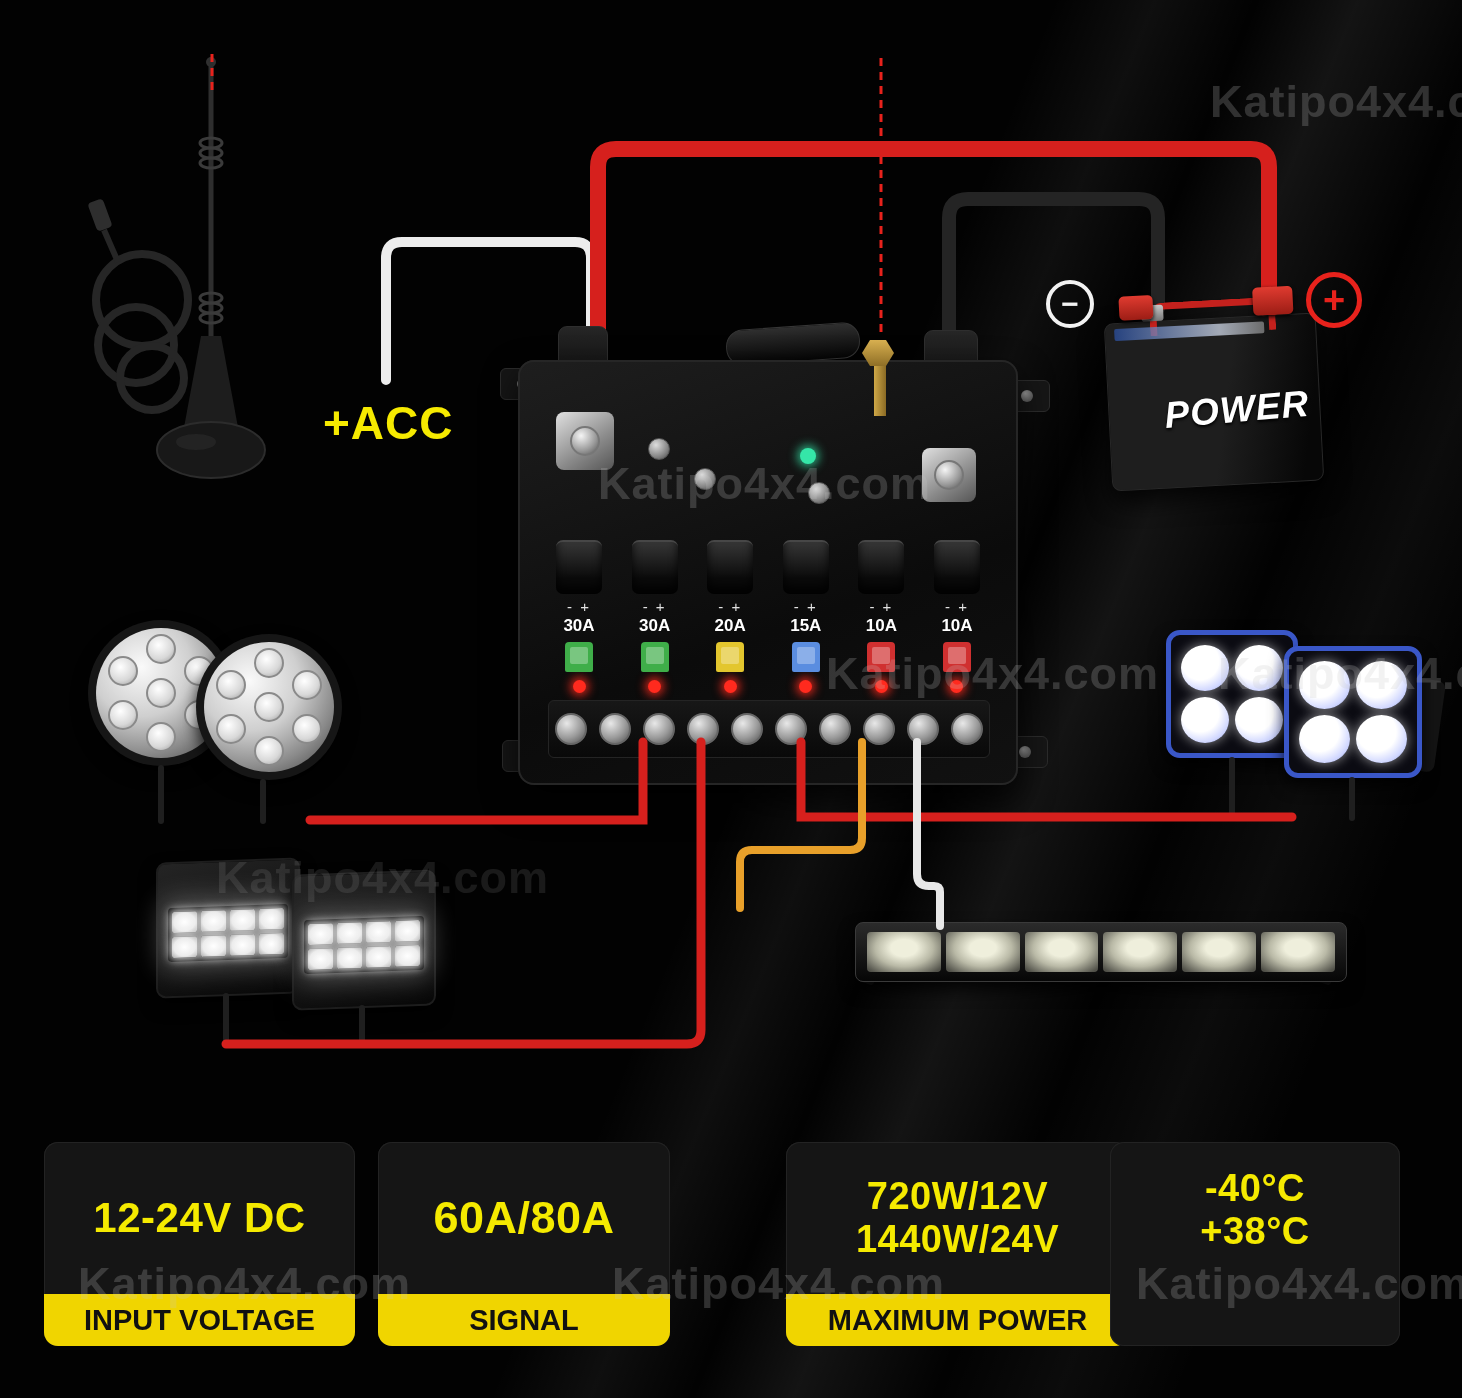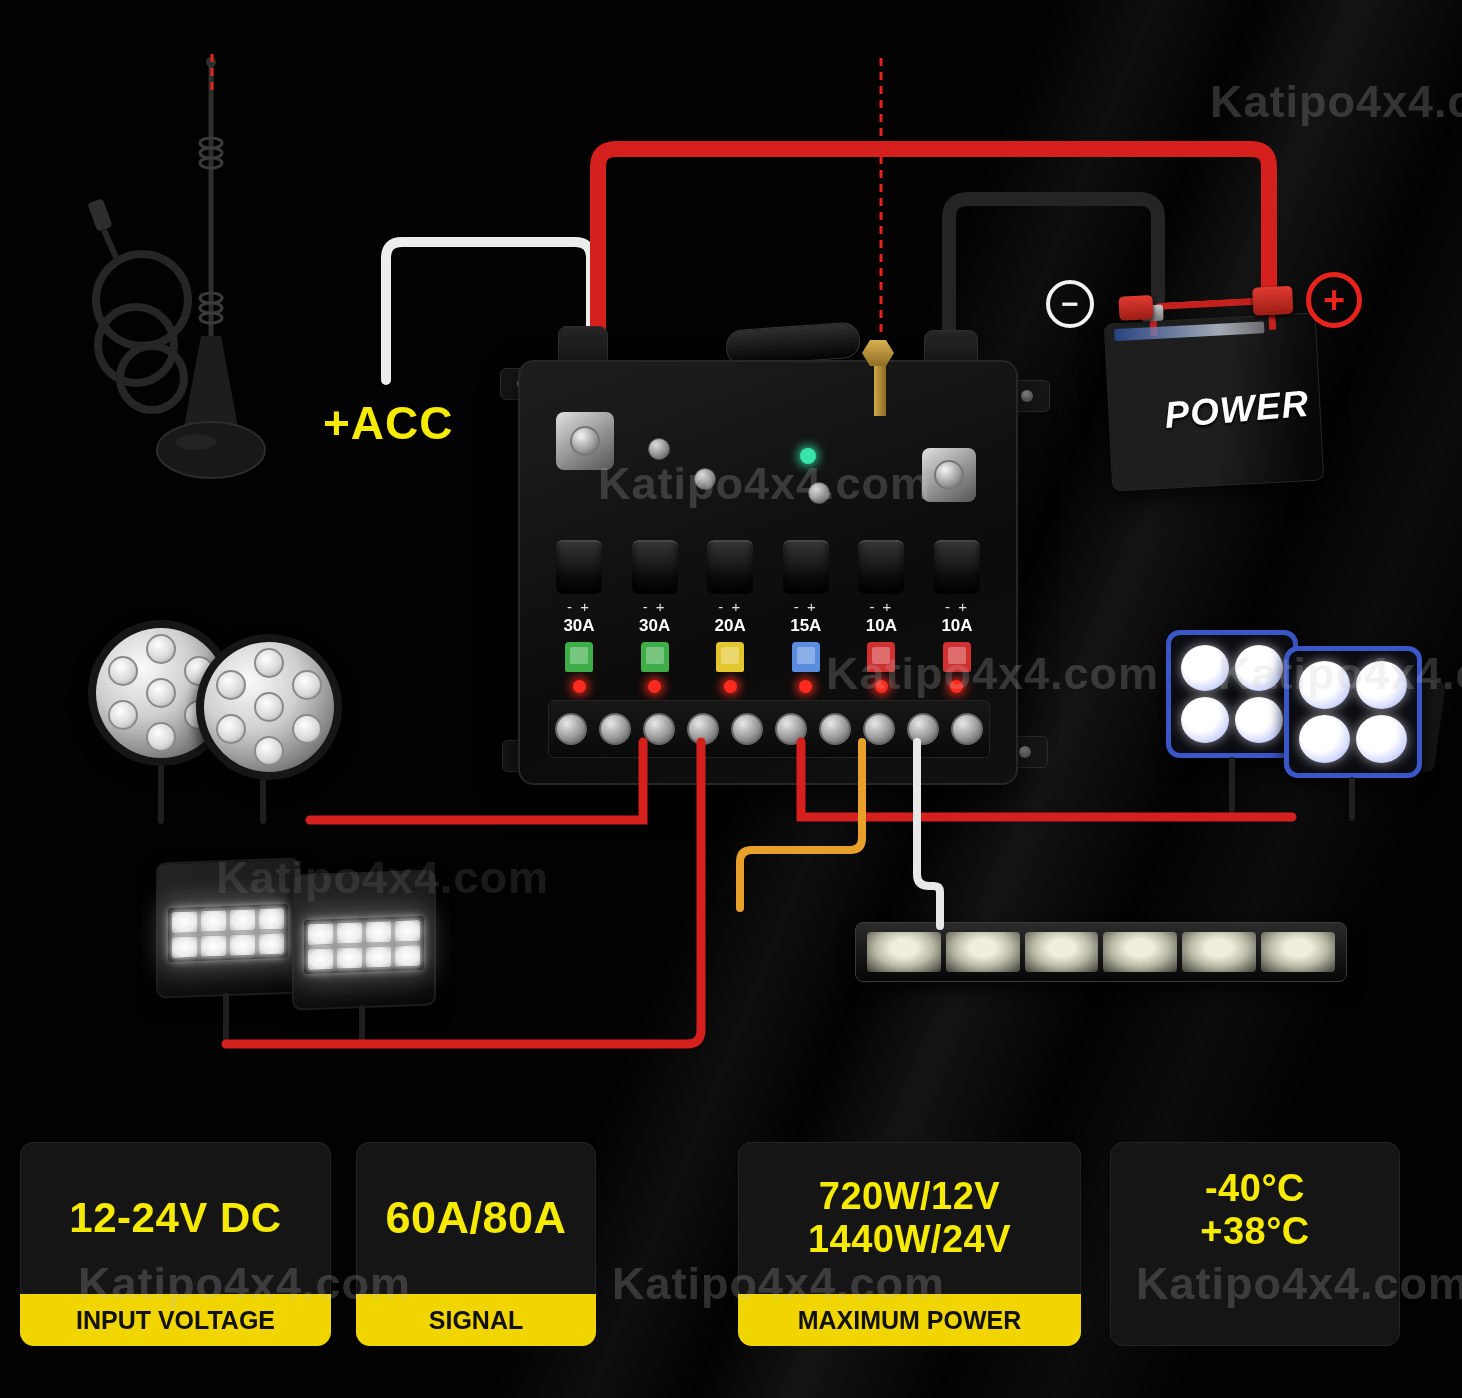--- a/index.html
+++ b/index.html
@@ -104,21 +104,21 @@
           transform:rotate(18deg);z-index:2;}
 
   
   .spec{position:absolute;top:1142px;height:204px;background:#151515;border-radius:14px;z-index:3;
         box-shadow:0 0 0 1px #232323 inset;}
   .spec .val{position:absolute;left:0;right:0;top:0;bottom:52px;display:flex;flex-direction:column;
              align-items:center;justify-content:center;color:#f5ea00;font-weight:800;line-height:1.14;
              text-align:center;letter-spacing:.5px;}
   .spec .bar{position:absolute;left:0;right:0;bottom:0;height:52px;background:#f0d500;
              border-radius:0 0 14px 14px;display:flex;align-items:center;justify-content:center;
-             color:#111;font-weight:800;font-size:25px;text-align:center;line-height:1.05;padding:0 12px;
+             color:#111;font-weight:800;font-size:29px;text-align:center;line-height:1.05;padding:0 12px;
              box-sizing:border-box;}
   .wm{position:absolute;color:#c8c8c8;opacity:.22;font-weight:700;font-size:45px;z-index:6;
       letter-spacing:1px;white-space:nowrap;pointer-events:none;}
 </style>
 </head>
 <body>
 
 <div id="canvas">
   <div class="streaks"></div>
 
@@ -325,37 +325,37 @@
       <path d="M226 996 L226 1044"></path>
         <path d="M362 1008 L362 1044"></path>
     </g>
     <path d="M643 742 L643 820 L310 820" stroke="#d6201d" stroke-width="9" fill="none" stroke-linecap="round"></path>
     <path d="M801 742 L801 817 L1292 817" stroke="#d6201d" stroke-width="9" fill="none" stroke-linecap="round"></path>
     <path d="M701 742 L701 1030 Q701 1044 687 1044 L226 1044" stroke="#d6201d" stroke-width="9" fill="none" stroke-linecap="round"></path>
     <path d="M862 742 L862 838 Q862 850 850 850 L752 850 Q740 850 740 862 L740 908" stroke="#e8a02a" stroke-width="8" fill="none" stroke-linecap="round"></path>
     <path d="M917 742 L917 874 Q917 886 929 886 L934 886 Q940 886 940 892 L940 926" stroke="#e8e8e8" stroke-width="8" fill="none" stroke-linecap="round"></path>
   </svg>
 
-  <div class="spec" style="left:20px;width:311px">
+  <div class="spec" style="left:44px;width:311px">
     <div class="val" style="font-size:42px">
       <span>12-24V DC</span>
     </div>
     <div class="bar">
       <span>INPUT VOLTAGE</span>
     </div>
   </div>
-  <div class="spec" style="left:356px;width:240px">
+  <div class="spec" style="left:378px;width:292px">
     <div class="val" style="font-size:45px">
       <span>60A/80A</span>
     </div>
     <div class="bar">
       <span>SIGNAL</span>
     </div>
   </div>
-  <div class="spec" style="left:738px;width:343px">
+  <div class="spec" style="left:786px;width:343px">
     <div class="val" style="font-size:38px">
       <span>720W/12V</span>
       <span>1440W/24V</span>
     </div>
     <div class="bar">
       <span>MAXIMUM POWER</span>
     </div>
   </div>
   <div class="spec" style="left:1110px;width:290px">
     <div class="val" style="font-size:38px;bottom:68px">

